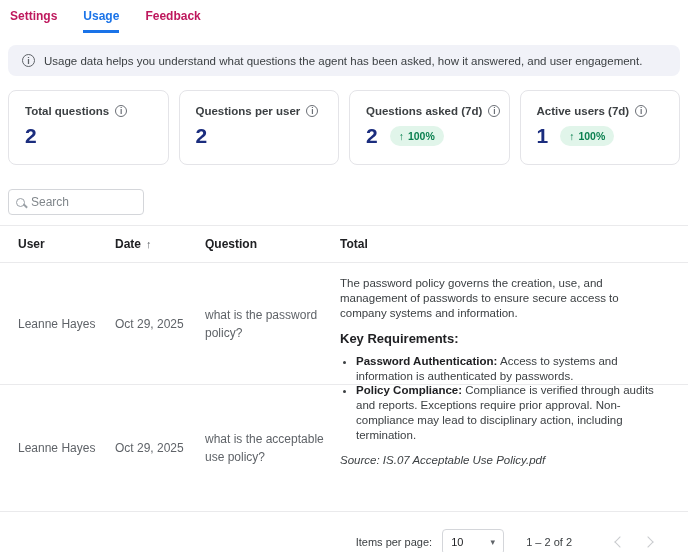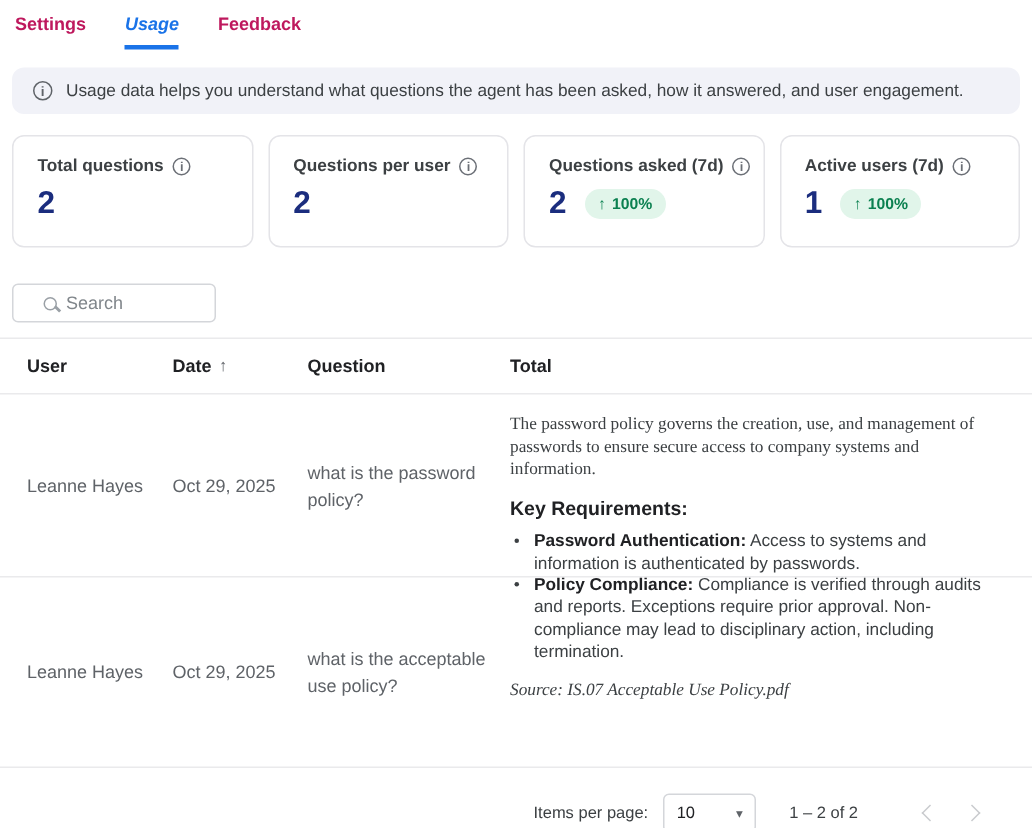--- a/index.html
+++ b/index.html
@@ -2,21 +2,21 @@
 <html><head>
 <meta charset="utf-8">
 <style>
   * { margin:0; padding:0; box-sizing:border-box; }
   html,body { width:688px; height:552px; background:#ffffff; overflow:hidden;
     font-family:"Liberation Sans","DejaVu Sans",sans-serif; color:#202124; }
 
   
   .tabbar { display:flex; gap:26px; padding:9px 0 0 10px; }
   .tab { font-size:12px; font-weight:700; color:#be185d; padding-bottom:7px; cursor:pointer; border-bottom:3px solid transparent; }
-  .tab.active { color:#1a73e8; border-bottom-color:#1a73e8;font-style:italic; }
+  .tab.active { color:#1a73e8; border-bottom-color:#1a73e8; }
 
   
   .banner { margin:12px 8px 0 8px; background:#f1f2f8; border-radius:8px;
     padding:9px 14px; display:flex; align-items:center; gap:9px;
     font-size:11.5px; color:#3c4043; }
   .info-ic { display:inline-flex; align-items:center; justify-content:center;
     width:13px; height:13px; border:1.2px solid #5f6368; border-radius:50%;
     font-size:9px; font-weight:700; color:#5f6368; flex:0 0 auto; font-style:normal; }
   .info-ic.sm { width:12px; height:12px; font-size:8.5px; border-color:#6b6f76; color:#6b6f76; }
 
@@ -26,21 +26,21 @@
     padding:14px 0 18px 16px; }
   .card-label { display:flex; align-items:center; gap:6px; font-size:11.5px; font-weight:700; color:#3c4043; white-space:nowrap; }
   .card-valrow { display:flex; align-items:center; gap:12px; margin-top:8px; }
   .card-value { font-size:21px; font-weight:700; color:#1b2d7e; line-height:1; }
   .badge { background:#e1f5ea; color:#0b8050; font-size:10.5px; font-weight:700;
     border-radius:10px; padding:4px 9px; display:inline-flex; align-items:center; gap:4px; }
 
   
   .searchwrap { margin:24px 8px 10px 8px; }
   .searchbox { width:136px; height:26px; border:1px solid #d4d6da; border-radius:4px;
-    display:flex; align-items:center; gap:6px; padding:0 20px; background:#fff; }
+    display:flex; align-items:center; gap:6px; padding:0 7px; background:#fff; }
   .mag { width:9px; height:9px; border:1.5px solid #9aa0a6; border-radius:50%; position:relative; flex:0 0 auto; }
   .mag::after { content:""; position:absolute; width:5px; height:1.5px; background:#9aa0a6;
     transform:rotate(45deg); right:-4px; bottom:-1px; }
   .searchbox input { border:none; outline:none; width:100%; font-size:12px; color:#202124;
     font-family:"Liberation Sans","DejaVu Sans",sans-serif; }
   .searchbox input::placeholder { color:#80868b; }
 
   
   .tbl { border-top:1px solid #eaeaec; }
   .trow { display:grid; grid-template-columns:97px 90px 135px 1fr; padding-left:18px; padding-right:10px; }
@@ -49,21 +49,21 @@
   .sort-arrow { font-size:11px; color:#5f6368; font-weight:400; }
   .tr { border-bottom:1px solid #eaeaec; align-items:center; }
   .tr.r1 { height:122px; }
   .tr.r2 { height:127px; }
   .td { font-size:12px; color:#5f6368; line-height:1.5; padding-right:14px; }
   .td.answer { align-self:stretch; overflow:hidden; color:#3c4043; padding-right:4px; }
   .ans-inner { padding-top:13px; }
   .tr.r2 .ans-inner { padding-top:0; margin-top:-5px; }
   .ans-inner h3 { font-size:13px; font-weight:700; color:#202124; margin:0 0 7px 0; line-height:1.25; }
   .ans-inner h3.kr { margin-top:10px; }
-  .ans-inner p { font-size:11.5px; line-height:1.3; color:#3c4043; margin:0 16px 7px 0;font-family:Liberation Serif, serif; }
+  .ans-inner p { font-size:11.5px; line-height:1.3; color:#3c4043; margin:0 16px 7px 0; }
   .ans-inner ul { margin:3px 0 10px 0; padding-left:16px; }
   .ans-inner li { font-size:11.5px; line-height:1.3; color:#3c4043; }
   .ans-inner .lead { font-weight:700; color:#202124; }
   .ans-inner .source { font-style:italic; margin-top:10px; margin-bottom:0; }
 
   
   .pager { display:flex; align-items:center; justify-content:flex-end; gap:0;
     padding:16px 26px 0 0; font-size:11px; color:#3c4043; }
   .pager-label { margin-right:10px; }
   .pselect { width:62px; height:26px; border:1px solid #d4d6da; border-radius:4px;

